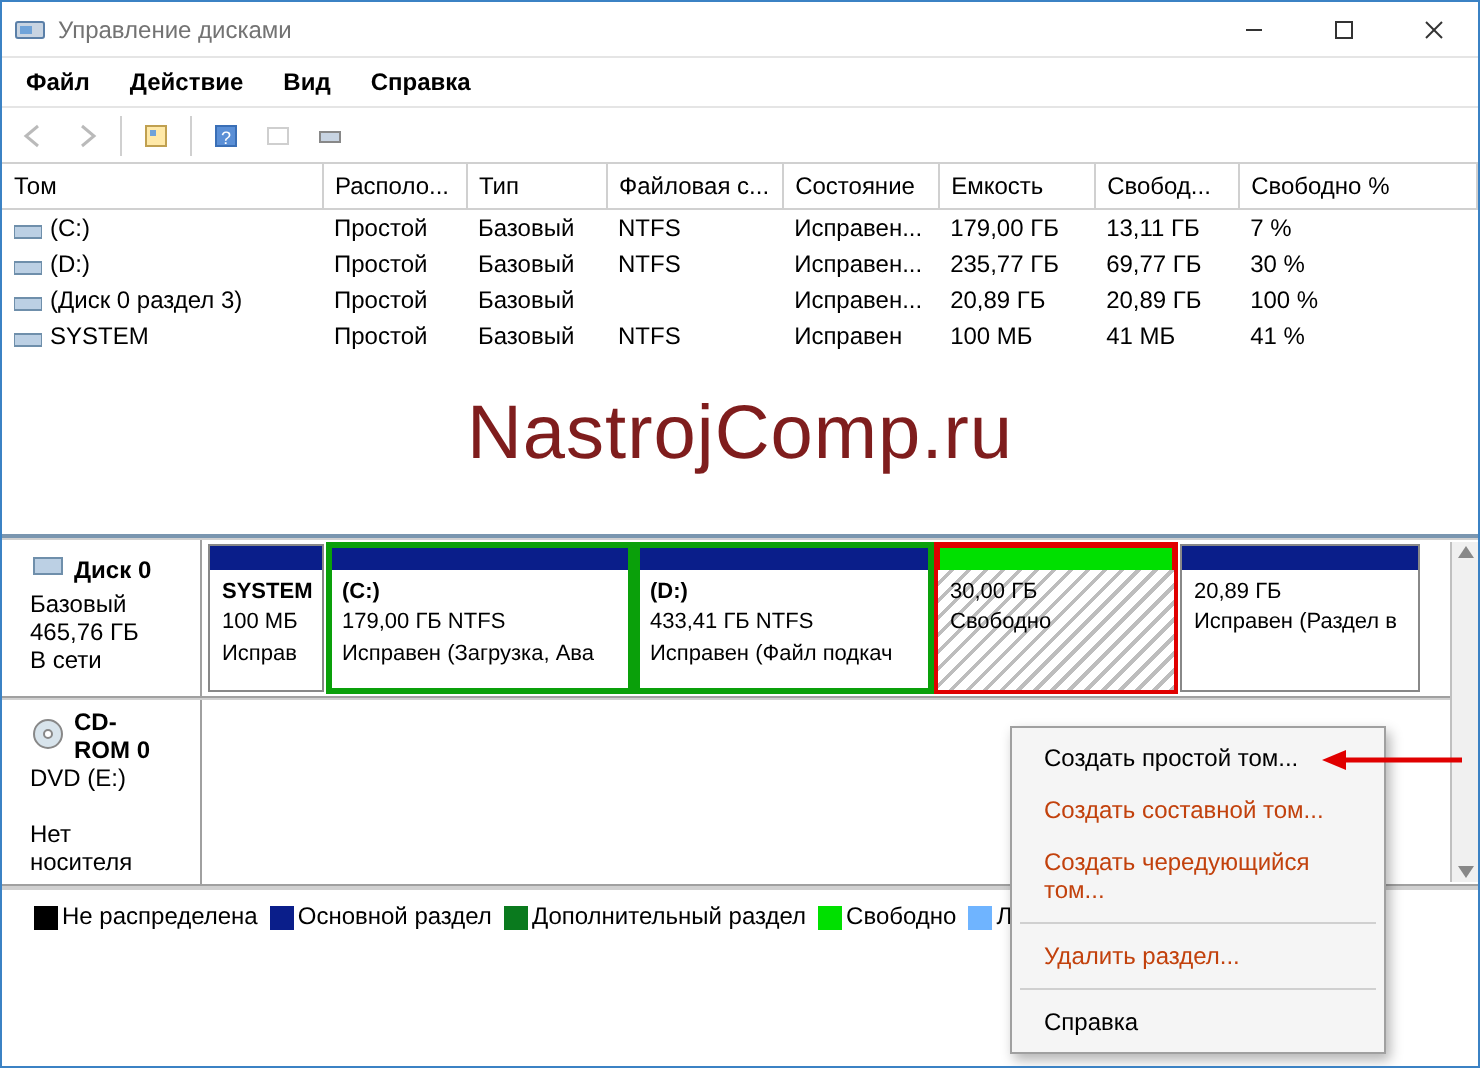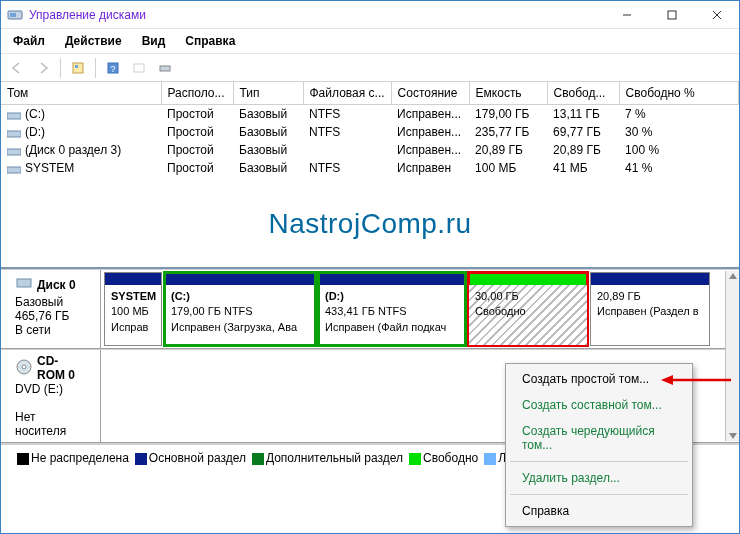--- a/index.html
+++ b/index.html
@@ -20,21 +20,21 @@
     height: 28px;
     padding: 0 0 0 6px;
     background: #fff;
     border-bottom: 1px solid #e5e5e5;
   }
   .app-icon {
     width: 16px; height: 16px;
     margin-right: 6px;
     display: inline-flex; align-items: center; justify-content: center;
   }
-  .title-text { flex: 1; color: #6d28d9; }
+  .title-text { flex: 1; color: #737373; }
   .win-btn {
     width: 45px; height: 28px;
     display: flex; align-items: center; justify-content: center;
     color: #333;
   }
   .menubar {
     display: flex;
     padding: 2px 4px;
     gap: 4px;
     border-bottom: 1px solid #e5e5e5;
@@ -77,25 +77,25 @@
     overflow: hidden;
   }
   .vol-icon {
     display: inline-block;
     width: 14px; height: 10px;
     vertical-align: middle;
     margin-right: 4px;
   }
   .watermark {
     position: absolute;
-    top: 207px;
+    top: 195px;
     left: 50%;
     transform: translateX(-50%);
-    font-size: 28px;
-    color: #0369a1;
+    font-size: 38px;
+    color: #7f1d1d;
     font-family: Arial, sans-serif;
     letter-spacing: 0.5px;
     pointer-events: none;
     z-index: 5;
   }
   .disk-panel {
     border-top: 2px solid #7a96b0;
     border-bottom: 1px solid #d0d0d0;
     margin-top: 90px;
     max-height: 200px;
@@ -178,21 +178,21 @@
     background: #f5f5f5;
     border: 1px solid #a0a0a0;
     box-shadow: 2px 3px 6px rgba(0,0,0,0.3);
     padding: 2px;
     z-index: 20;
   }
   .ctx-item {
     padding: 6px 14px;
     cursor: default;
   }
-  .ctx-item.dis { color: #15803d; }
+  .ctx-item.dis { color: #c2410c; }
   .ctx-sep { height: 1px; background: #d0d0d0; margin: 3px 2px; }
   .arrow {
     position: absolute;
     top: 372px; left: 660px;
     z-index: 25;
     pointer-events: none;
   }
 </style>
 </head>
 <body>

